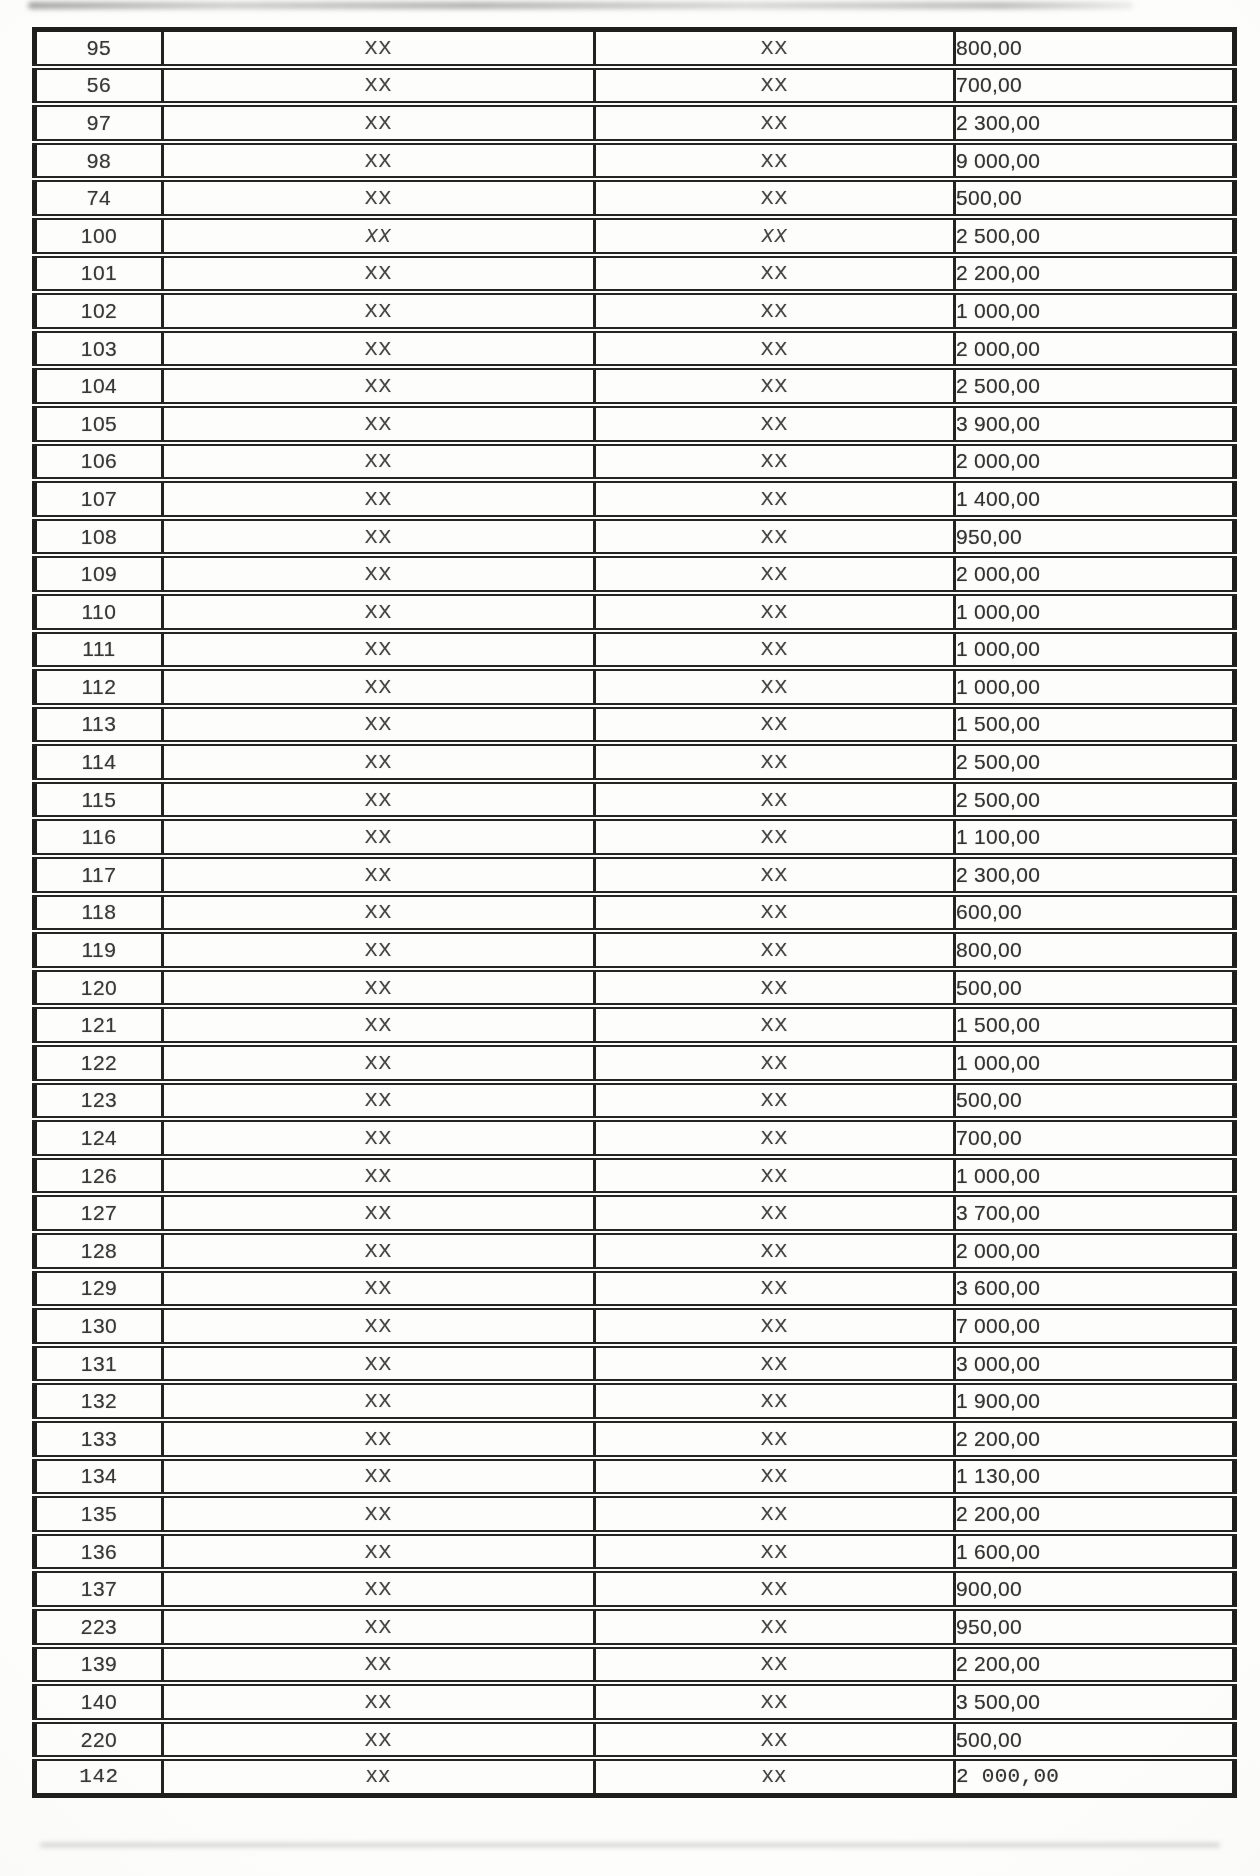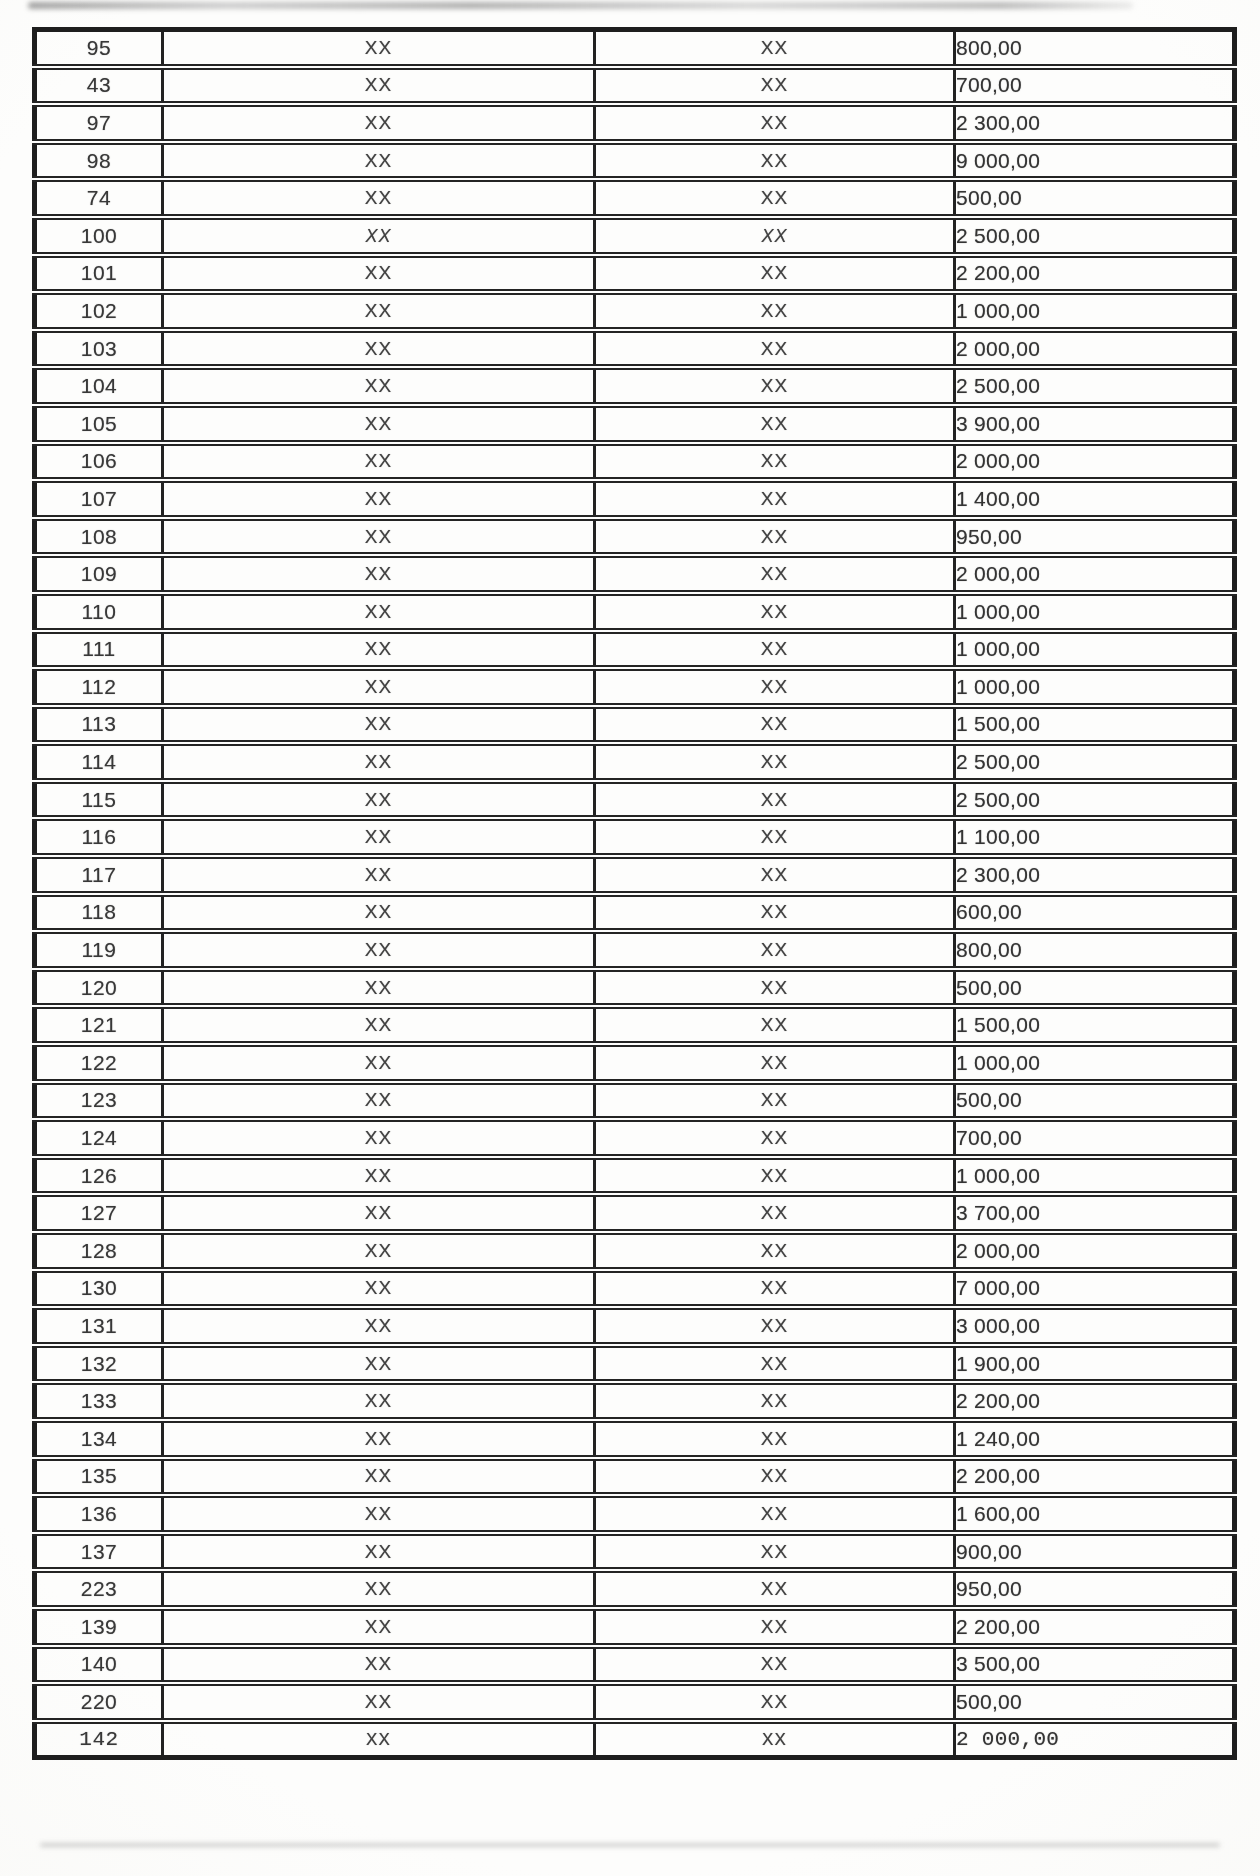--- a/index.html
+++ b/index.html
@@ -105,21 +105,21 @@
       <col style="width:280px">
     </colgroup>
     <tbody>
         <tr>
     <td class="c-num">95</td>
     <td class="c-x">XX</td>
     <td class="c-x">XX</td>
     <td class="c-amt">800,00</td>
   </tr>
         <tr>
-    <td class="c-num">43</td>
+    <td class="c-num">56</td>
     <td class="c-x">XX</td>
     <td class="c-x">XX</td>
     <td class="c-amt">700,00</td>
   </tr>
         <tr>
     <td class="c-num">97</td>
     <td class="c-x">XX</td>
     <td class="c-x">XX</td>
     <td class="c-amt">2 300,00</td>
   </tr>
@@ -297,20 +297,26 @@
     <td class="c-x">XX</td>
     <td class="c-amt">3 700,00</td>
   </tr>
         <tr>
     <td class="c-num">128</td>
     <td class="c-x">XX</td>
     <td class="c-x">XX</td>
     <td class="c-amt">2 000,00</td>
   </tr>
         <tr>
+    <td class="c-num">129</td>
+    <td class="c-x">XX</td>
+    <td class="c-x">XX</td>
+    <td class="c-amt">3 600,00</td>
+  </tr>
+        <tr>
     <td class="c-num">130</td>
     <td class="c-x">XX</td>
     <td class="c-x">XX</td>
     <td class="c-amt">7 000,00</td>
   </tr>
         <tr>
     <td class="c-num">131</td>
     <td class="c-x">XX</td>
     <td class="c-x">XX</td>
     <td class="c-amt">3 000,00</td>
@@ -324,21 +330,21 @@
         <tr>
     <td class="c-num">133</td>
     <td class="c-x">XX</td>
     <td class="c-x">XX</td>
     <td class="c-amt">2 200,00</td>
   </tr>
         <tr>
     <td class="c-num">134</td>
     <td class="c-x">XX</td>
     <td class="c-x">XX</td>
-    <td class="c-amt">1 240,00</td>
+    <td class="c-amt">1 130,00</td>
   </tr>
         <tr>
     <td class="c-num">135</td>
     <td class="c-x">XX</td>
     <td class="c-x">XX</td>
     <td class="c-amt">2 200,00</td>
   </tr>
         <tr>
     <td class="c-num">136</td>
     <td class="c-x">XX</td>

